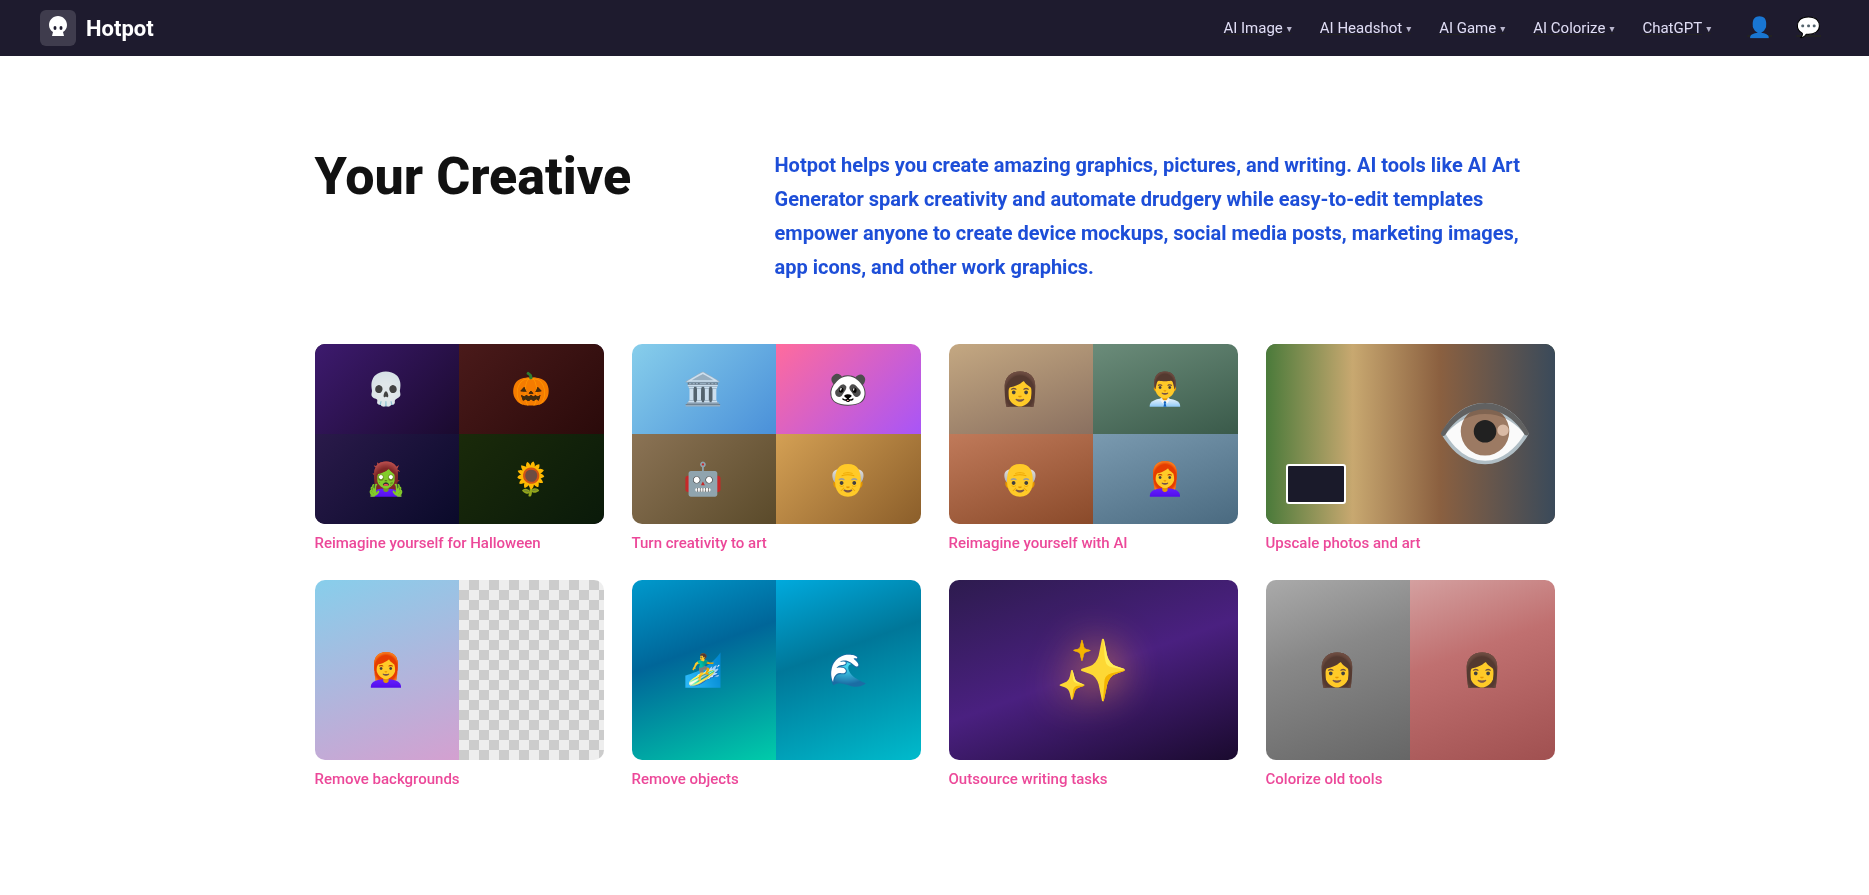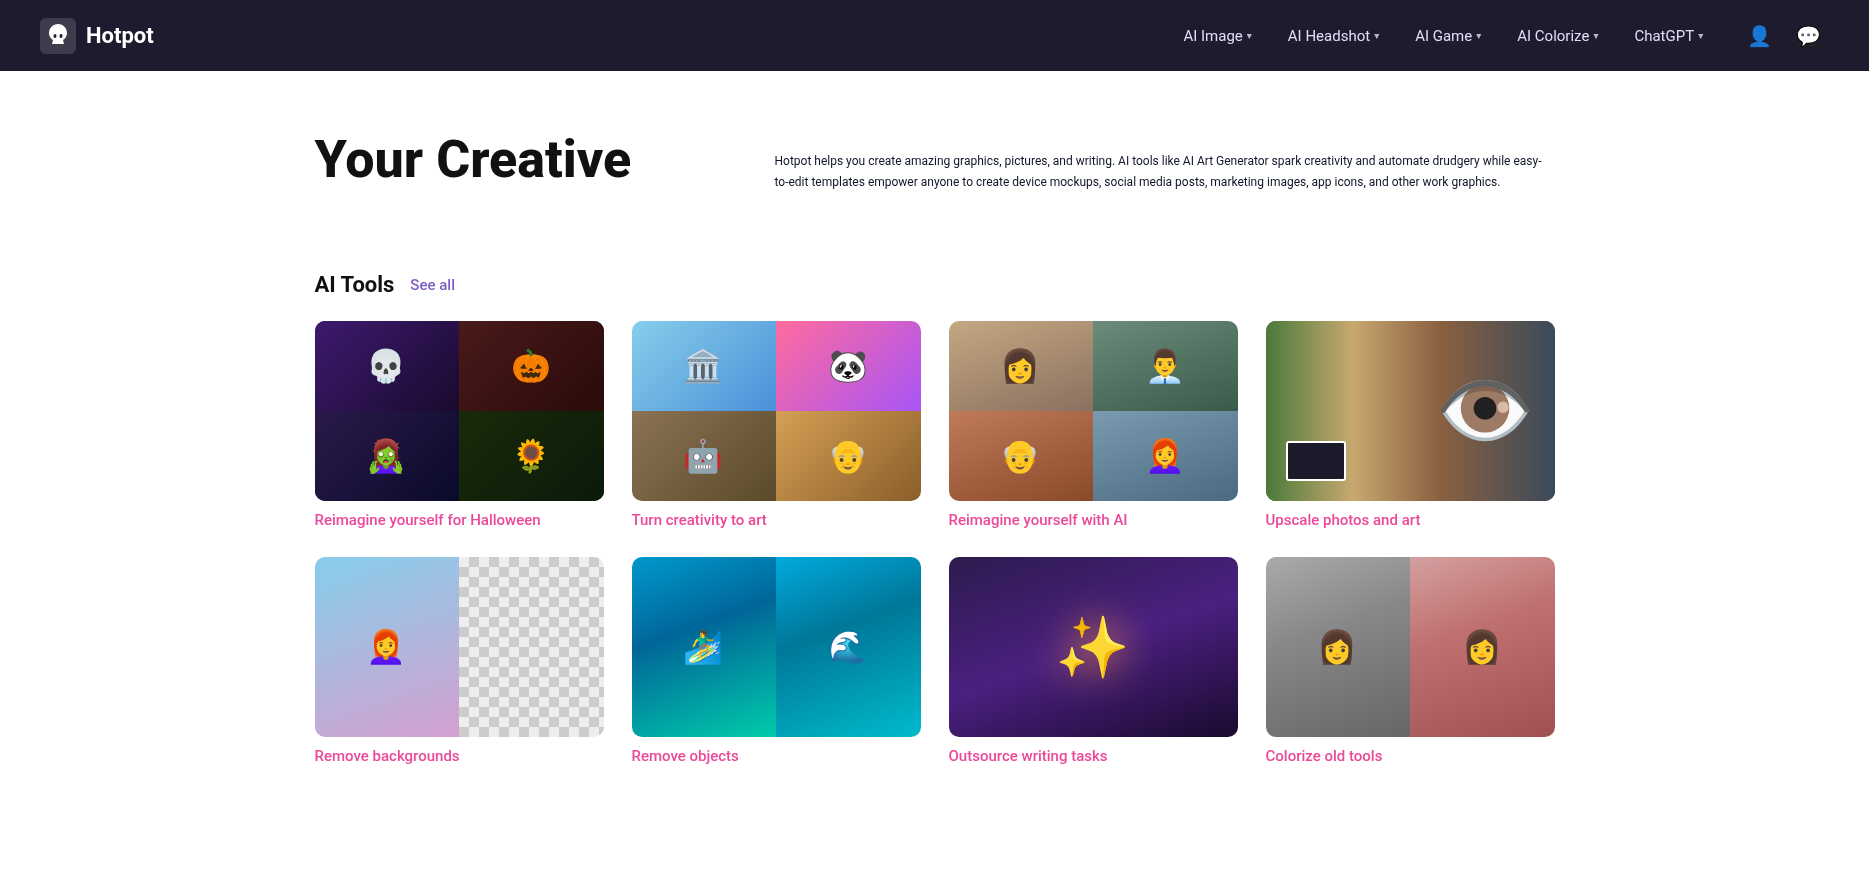--- a/index.html
+++ b/index.html
@@ -4,40 +4,40 @@
   <style>
     * { box-sizing: border-box; margin: 0; padding: 0; }
     body { font-family: -apple-system, BlinkMacSystemFont, 'Segoe UI', Roboto, sans-serif; background: #fff; color: #222; }
 
     
     nav {
       background: #1e1b2e;
       display: flex;
       align-items: center;
       padding: 0 40px;
-      height: 71px;
+      height: 56px;
       gap: 32px;
     }
     .nav-logo {
       display: flex;
       align-items: center;
       gap: 10px;
       color: #fff;
       font-size: 22px;
       font-weight: 700;
       text-decoration: none;
     }
     .nav-logo-icon {
       width: 36px;
       height: 36px;
     }
     .nav-links {
       display: flex;
-      align-items: center;
-      gap: 12px;
+      align-items: flex-start;
+      gap: 4px;
       margin-left: auto;
       text-decoration: underline;
     }
     .nav-item {
       display: flex;
       align-items: center;
       gap: 4px;
       color: #e0ddf5;
       font-size: 15px;
       padding: 8px 12px;
@@ -60,21 +60,21 @@
       font-size: 20px;
       cursor: pointer;
       padding: 4px 8px;
       border-radius: 6px;
     }
 
     
     .main {
       max-width: 1400px;
       margin: 0 auto;
-      padding: 60px 80px 40px;
+      padding: 92px 80px 40px;
     }
 
     
     .hero {
       display: flex;
       gap: 60px;
       margin-bottom: 60px;
     }
     .hero-left {
       flex: 0 0 400px;
@@ -85,23 +85,24 @@
       line-height: 1.1;
       color: #111;
       margin-bottom: 24px;
     }
     .hero-right {
       flex: 1;
       display: flex;
       align-items: center;
     }
     .hero-desc {
-      font-size: 12px;
+      font-size: 20px;
       line-height: 1.7;
-      color: #0f172a;
+      color: #1d4ed8;
+      font-weight: bold;
     }
 
     
     .section-header {
       display: flex;
       align-items: center;
       gap: 16px;
       margin-bottom: 24px;
     }
     .section-title {
@@ -299,24 +300,20 @@
     <div class="hero-left">
       <h1 class="hero-title">
         <span>Your Creative</span><br>
       </h1>
     </div>
     <div class="hero-right">
       <p class="hero-desc">Hotpot helps you create amazing graphics, pictures, and writing. AI tools like AI Art Generator spark creativity and automate drudgery while easy-to-edit templates empower anyone to create device mockups, social media posts, marketing images, app icons, and other work graphics.</p>
     </div>
   </div>
 
-  <div class="section-header">
-    <span class="section-title">AI Tools</span>
-    <span class="see-all">See all</span>
-  </div>
 
   <div class="tools-grid">
 
     <div class="tool-card">
       <div class="tool-thumb">
         <div class="mosaic mosaic-halloween">
           <div class="cell cell-1">
               <span class="figure">💀</span>
             </div>
           <div class="cell cell-2">

